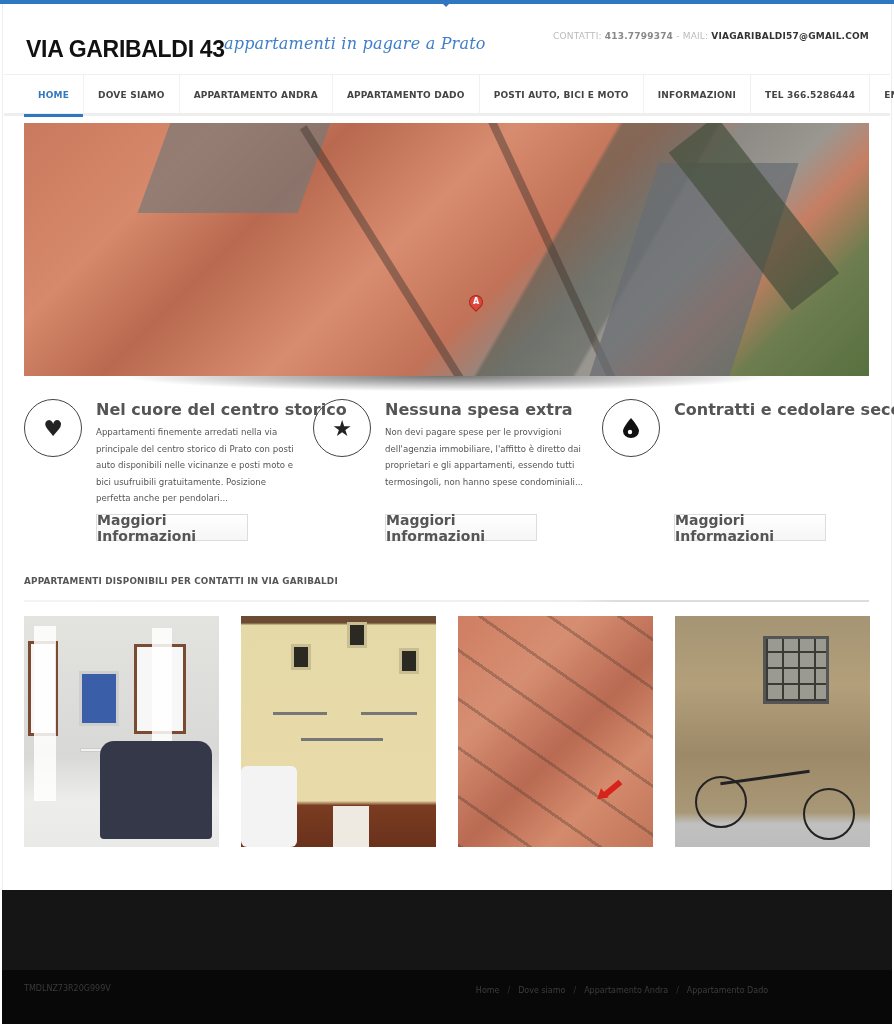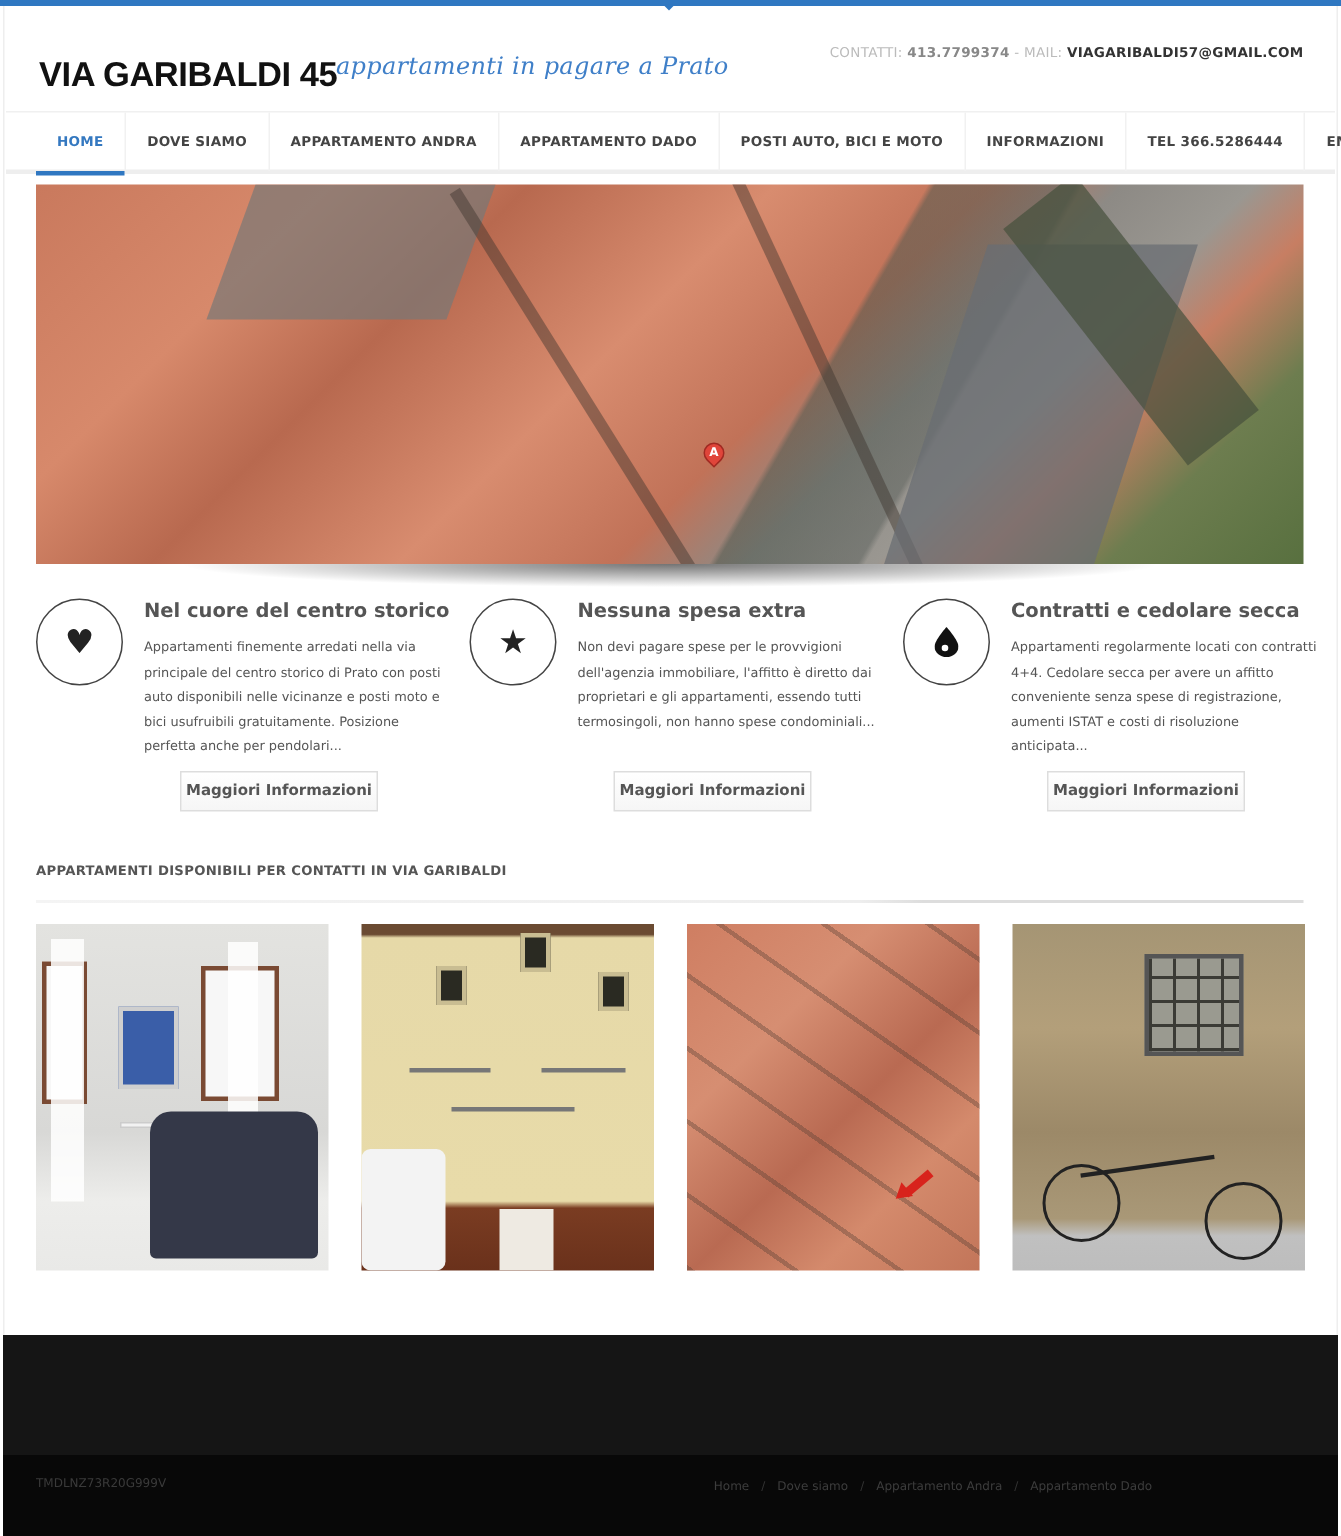--- a/index.html
+++ b/index.html
@@ -47,25 +47,25 @@
     .hero-marker { position: absolute; left: 445px; top: 172px; width: 14px; height: 14px; border-radius: 50% 50% 50% 0;
       background: #e0453a; transform: rotate(-45deg); border: 1px solid #a02a22; }
     .hero-marker span { display: block; transform: rotate(45deg); color: #fff; font-size: 8px; font-weight: bold; text-align: center; line-height: 12px; }
     .hero-shadow { position: absolute; left: 24px; top: 376px; width: 845px; height: 22px;
       background: radial-gradient(ellipse 55% 100% at 50% 0%, rgba(0,0,0,0.55), rgba(0,0,0,0) 70%); }
 
     
     .feature { position: absolute; top: 399px; width: 272px; height: 150px; }
     .feature-icon { position: absolute; left: 0; top: 0; width: 58px; height: 58px; border-radius: 50%;
       border: 1.5px solid #444; display: flex; align-items: center; justify-content: center; font-size: 22px; color: #222; }
-    .feature-title { position: absolute; left: 72px; top: 1px; font-size: 13px; font-weight: bold; color: #555; white-space: nowrap; }
+    .feature-title { position: absolute; left: 72px; top: 1px; font-size: 16px; font-weight: bold; color: #555; white-space: nowrap; }
     .feature-text { position: absolute; left: 72px; top: 25px; width: 205px; font-size: 8.6px; line-height: 16.5px; color: #555; }
-    .feature-btn { position: absolute; left: 72px; top: 115px; width: 132px; height: 27px; border: 1px solid #ddd;
-      background: linear-gradient(#fff, #f6f6f6); font-size: 10px; font-weight: bold; color: #555; display: flex;
-      align-items: center; justify-content: center; cursor: pointer; font-family: "DejaVu Sans", sans-serif; margin-left: 24px; }
+    .feature-btn { position: absolute; left: 72px; top: 115px; width: 152px; height: 27px; border: 1px solid #ddd;
+      background: linear-gradient(#fff, #f6f6f6); font-size: 14px; font-weight: bold; color: #555; display: flex;
+      align-items: center; justify-content: center; cursor: pointer; font-family: "DejaVu Sans", sans-serif; }
 
     
     .section-title { position: absolute; left: 24px; top: 576px; font-size: 8.8px; font-weight: bold; color: #555; letter-spacing: 0.2px; }
     .section-rule { position: absolute; left: 24px; top: 600px; width: 845px; height: 2px;
       background: linear-gradient(90deg, #f4f4f4 0%, #eee 65%, #ddd 70%, #ddd 100%); }
 
     .thumb { position: absolute; top: 616px; width: 195px; height: 231px; overflow: hidden; cursor: pointer; }
     .thumb1 { left: 24px; background: linear-gradient(#e3e3e0 0%, #d8d8d6 60%, #ededeb 80%, #e9e9e7 100%); }
     .thumb2 { left: 241px; background: linear-gradient(#6b4b32 0%, #6b4b32 3%, #e6d9a8 4%, #e8dba9 80%, #7a3c22 82%, #6a311b 100%); }
     .thumb3 { left: 458px; background:
@@ -109,21 +109,21 @@
     .footer-links .sep { color: #333; margin: 0 8px; }
   </style>
 </head>
 <body>
 
 <div class="topbar"></div>
 <div class="topbar-notch"></div>
 <div class="page-frame"></div>
 
 <header class="header">
-  <div class="logo">VIA GARIBALDI 45</div>
+  <div class="logo">VIA GARIBALDI 43</div>
   <div class="tagline">appartamenti in pagare a Prato</div>
   <div class="contacts">
     <span>CONTATTI: </span><span class="phone">413.7799374</span><span> - </span><span>MAIL: </span><span class="mail">VIAGARIBALDI57@GMAIL.COM</span>
   </div>
 </header>
 
 <nav class="nav">
   <div class="nav-item active">HOME</div>
   <div class="nav-item">DOVE SIAMO</div>
   <div class="nav-item">APPARTAMENTO ANDRA</div>
@@ -161,21 +161,20 @@
 </div>
 
 <div class="feature" style="left:602px;">
   <div class="feature-icon">
     <svg width="16" height="20" viewBox="0 0 16 20">
       <path d="M8 0 C8 0 0 9 0 13 A8 7 0 0 0 16 13 C16 9 8 0 8 0 Z" fill="#111"></path>
       <circle cx="7" cy="14" r="2.2" fill="#fff"></circle>
     </svg>
   </div>
   <div class="feature-title">Contratti e cedolare secca</div>
-  <div class="feature-text">Appartamenti regolarmente locati con contratti 4+4. Cedolare secca per avere un affitto conveniente senza spese di registrazione, aumenti ISTAT e costi di risoluzione anticipata...</div>
   <div class="feature-btn">Maggiori Informazioni</div>
 </div>
 
 <div class="section-title">APPARTAMENTI DISPONIBILI PER CONTATTI IN VIA GARIBALDI</div>
 <div class="section-rule"></div>
 
 <div class="thumb thumb1">
   <div class="t1-window-l"></div>
   <div class="t1-window-r"></div>
   <div class="t1-curtain1"></div>

